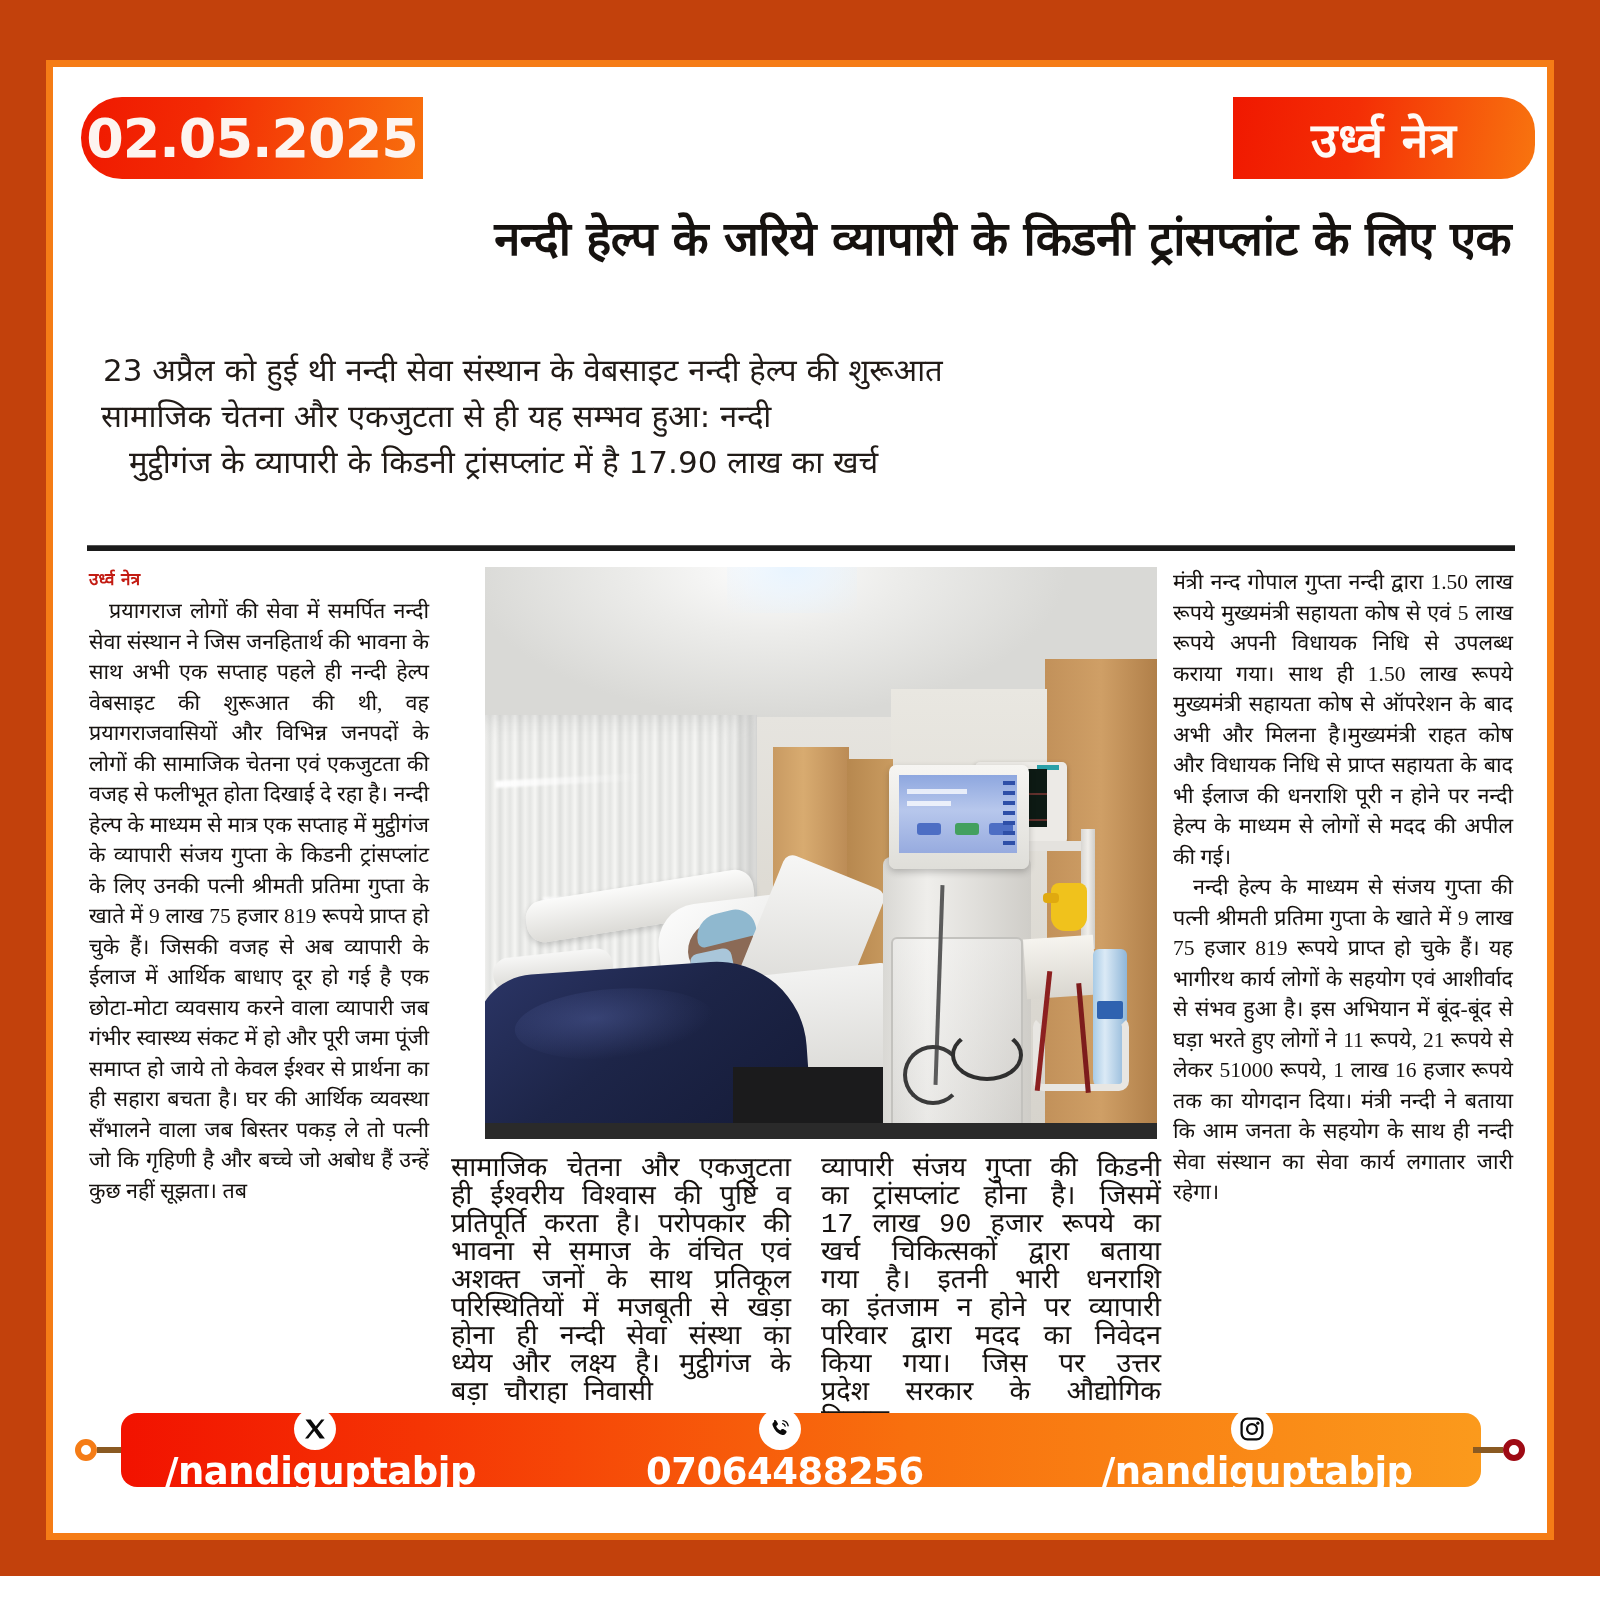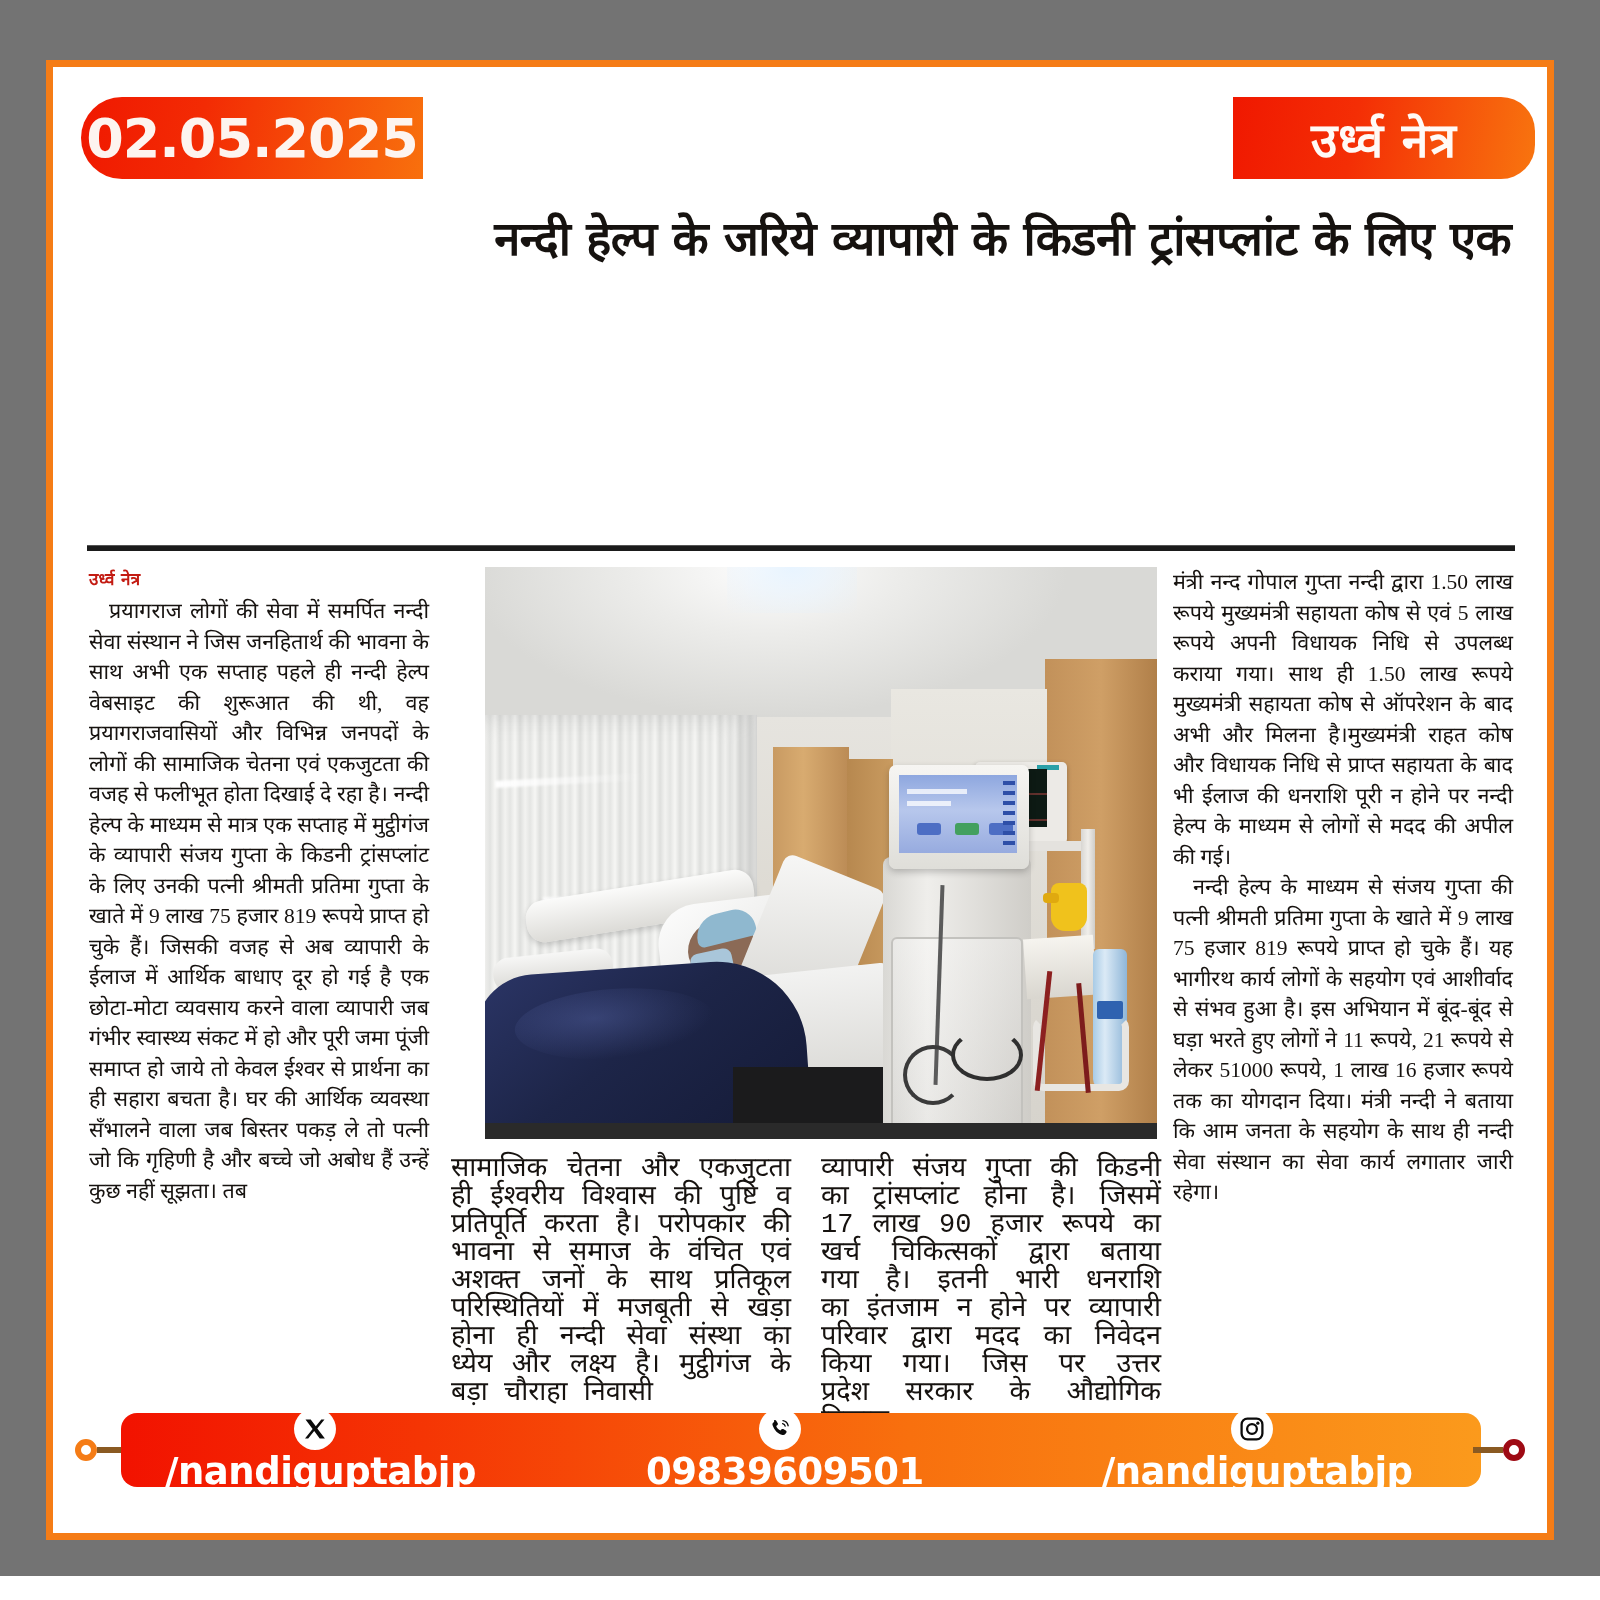--- a/index.html
+++ b/index.html
@@ -7,21 +7,21 @@
   html, body {
     width: 1600px; height: 1600px;
     background: #ffffff;
     font-family: "Liberation Serif", "DejaVu Serif", serif;
     overflow: hidden;
   }
 
   #page {
     position: relative;
     width: 1600px; height: 1576px;
-    background: #737373;
+    background: #c2410c;
   }
 
   
   #frame {
     position: absolute;
     left: 46px; top: 60px;
     width: 1508px; height: 1480px;
     border: 7px solid #F57C16;
     background: #ffffff;
   }
@@ -472,20 +472,25 @@
       </div>
       <div id="brand-badge">
         <span class="txt">उर्ध्व नेत्र</span>
       </div>
     </div>
 
     <div id="headline">
       <div class="hl-line">नन्दी हेल्प के जरिये व्यापारी के किडनी ट्रांसप्लांट के लिए एक</div>
     </div>
 
+    <div id="subheads">
+      <div class="sub s1">23 अप्रैल को हुई थी नन्दी सेवा संस्थान के वेबसाइट नन्दी हेल्प की शुरूआत</div>
+      <div class="sub s2">सामाजिक चेतना और एकजुटता से ही यह सम्भव हुआ: नन्दी</div>
+      <div class="sub s3">मुट्ठीगंज के व्यापारी के किडनी ट्रांसप्लांट में है 17.90 लाख का खर्च</div>
+    </div>
 
     <div id="hr-main"></div>
 
     <div id="body-area">
 
       <div class="col" id="col-left">
         <div class="byline">उर्ध्व नेत्र</div>
         <p class="indent">प्रयागराज लोगों की सेवा में समर्पित नन्दी सेवा संस्थान ने जिस जनहितार्थ की भावना के साथ अभी एक सप्ताह पहले ही नन्दी हेल्प वेबसाइट की शुरूआत की थी, वह प्रयागराजवासियों और विभिन्न जनपदों के लोगों की सामाजिक चेतना एवं एकजुटता की वजह से फलीभूत होता दिखाई दे रहा है। नन्दी हेल्प के माध्यम से मात्र एक सप्ताह में मुट्ठीगंज के व्यापारी संजय गुप्ता के किडनी ट्रांसप्लांट के लिए उनकी पत्नी श्रीमती प्रतिमा गुप्ता के खाते में 9 लाख 75 हजार 819 रूपये प्राप्त हो चुके हैं। जिसकी वजह से अब व्यापारी के ईलाज में आर्थिक बाधाए दूर हो गई है एक छोटा-मोटा व्यवसाय करने वाला व्यापारी जब गंभीर स्वास्थ्य संकट में हो और पूरी जमा पूंजी समाप्त हो जाये तो केवल ईश्वर से प्रार्थना का ही सहारा बचता है। घर की आर्थिक व्यवस्था सँभालने वाला जब बिस्तर पकड़ ले तो पत्नी जो कि गृहिणी है और बच्चे जो अबोध हैं उन्हें कुछ नहीं सूझता। तब</p>
       </div>
 
@@ -575,21 +580,21 @@
       </div>
 
       <div class="f-item" id="f-phone">
         <span class="f-icon">
           <svg width="24" height="24" viewBox="0 0 24 24" aria-hidden="true">
             <path d="M6.1 3.2c.7-.5 1.7-.3 2.1.5l1.5 2.6c.4.7.2 1.6-.5 2l-1 .7c.6 1.9 2.4 3.8 4.3 4.5l.7-1c.5-.6 1.3-.8 2-.4l2.6 1.5c.8.4 1 1.4.5 2.1l-1 1.4c-.6.9-1.8 1.2-2.8.9C9.9 17 6.3 13.5 4.6 8.3c-.4-1-.1-2.2.8-2.8l.7-.5z" fill="#0b0b0b"></path>
             <path d="M15 3.6c2.6.5 4.6 2.5 5.1 5.1" stroke="#0b0b0b" stroke-width="1.4" fill="none" stroke-linecap="round"></path>
             <path d="M14.6 6.6c1.3.3 2.3 1.3 2.6 2.6" stroke="#0b0b0b" stroke-width="1.3" fill="none" stroke-linecap="round"></path>
           </svg>
         </span>
-        <span>09839609501</span>
+        <span>07064488256</span>
       </div>
 
       <div class="f-item" id="f-insta">
         <span class="f-icon">
           <svg width="26" height="26" viewBox="0 0 24 24" aria-hidden="true">
             <rect x="2.4" y="2.4" width="19.2" height="19.2" rx="5.4" ry="5.4" fill="none" stroke="#0b0b0b" stroke-width="2.1"></rect>
             <circle cx="12" cy="12" r="4.5" fill="none" stroke="#0b0b0b" stroke-width="2.1"></circle>
             <circle cx="17.4" cy="6.6" r="1.5" fill="#0b0b0b"></circle>
           </svg>
         </span>

